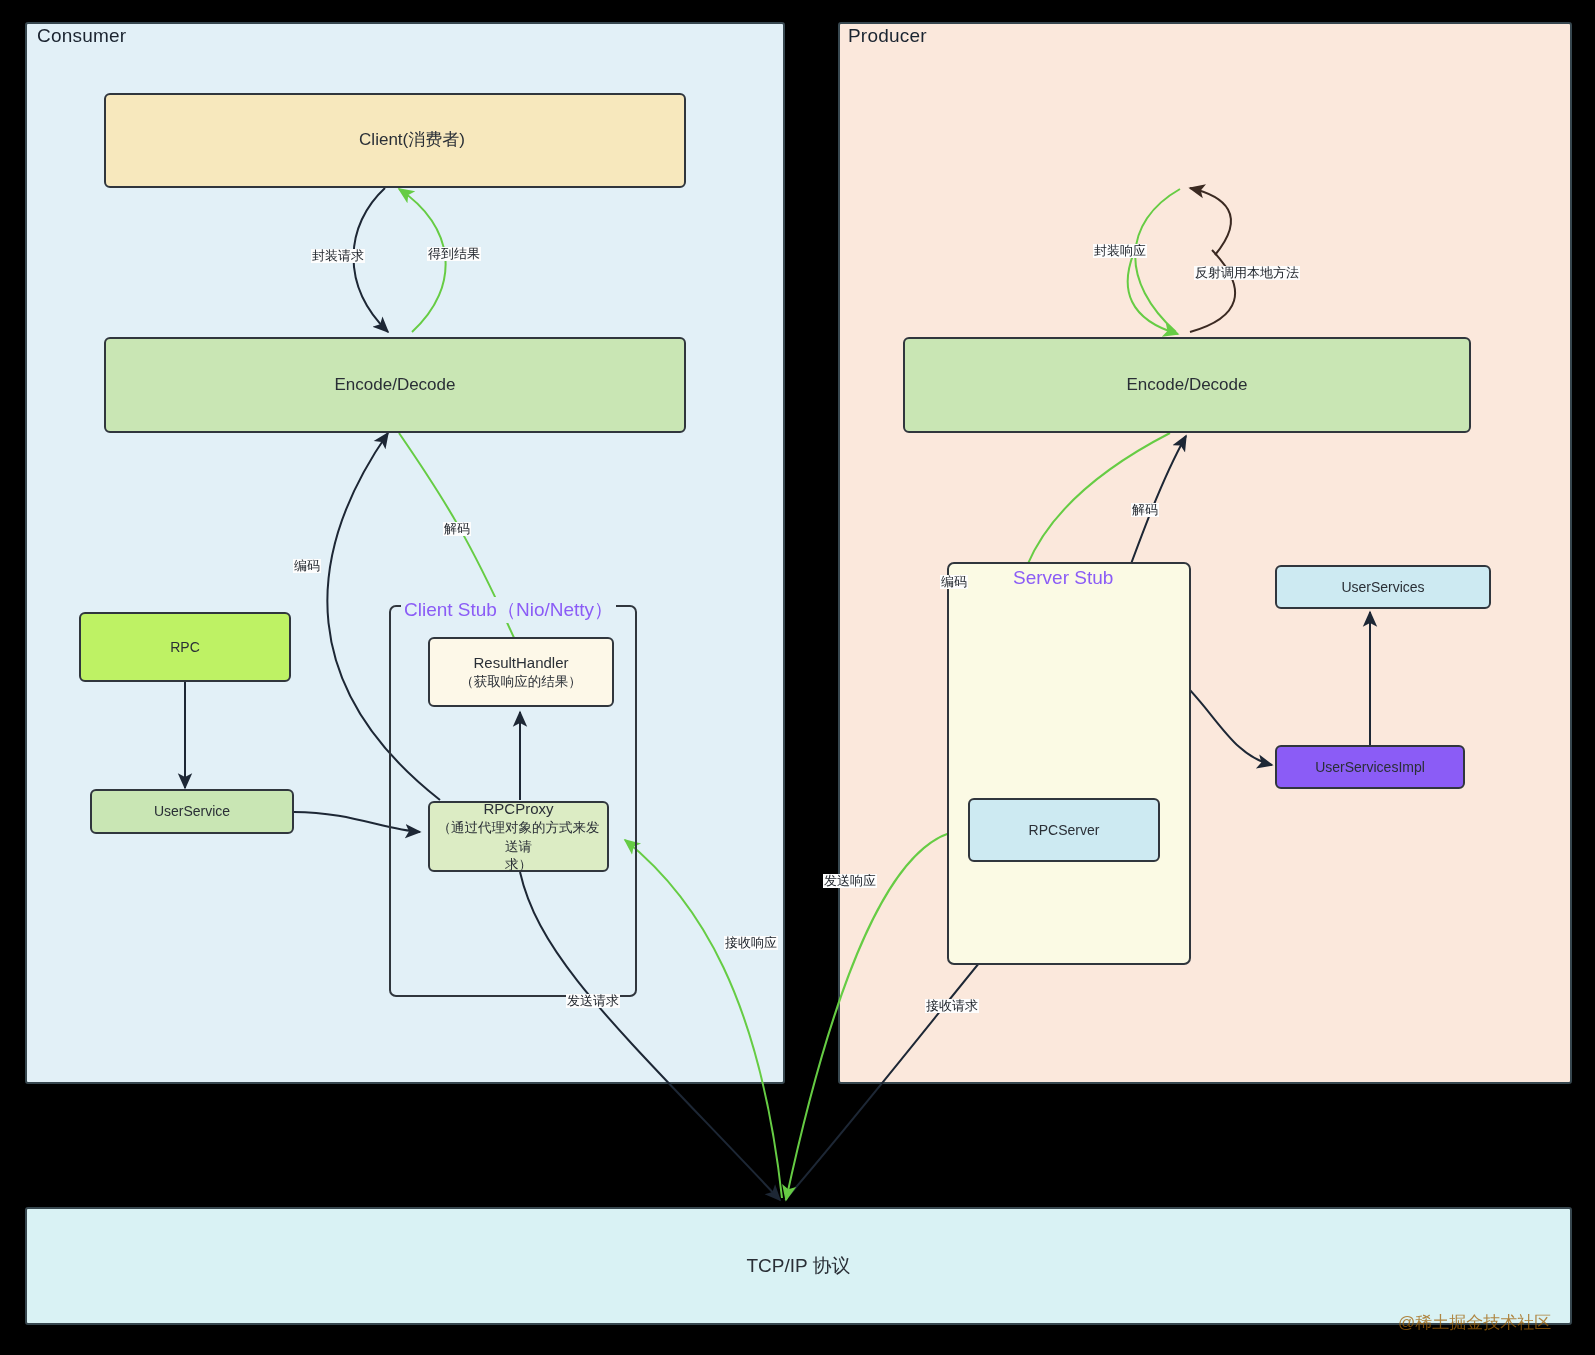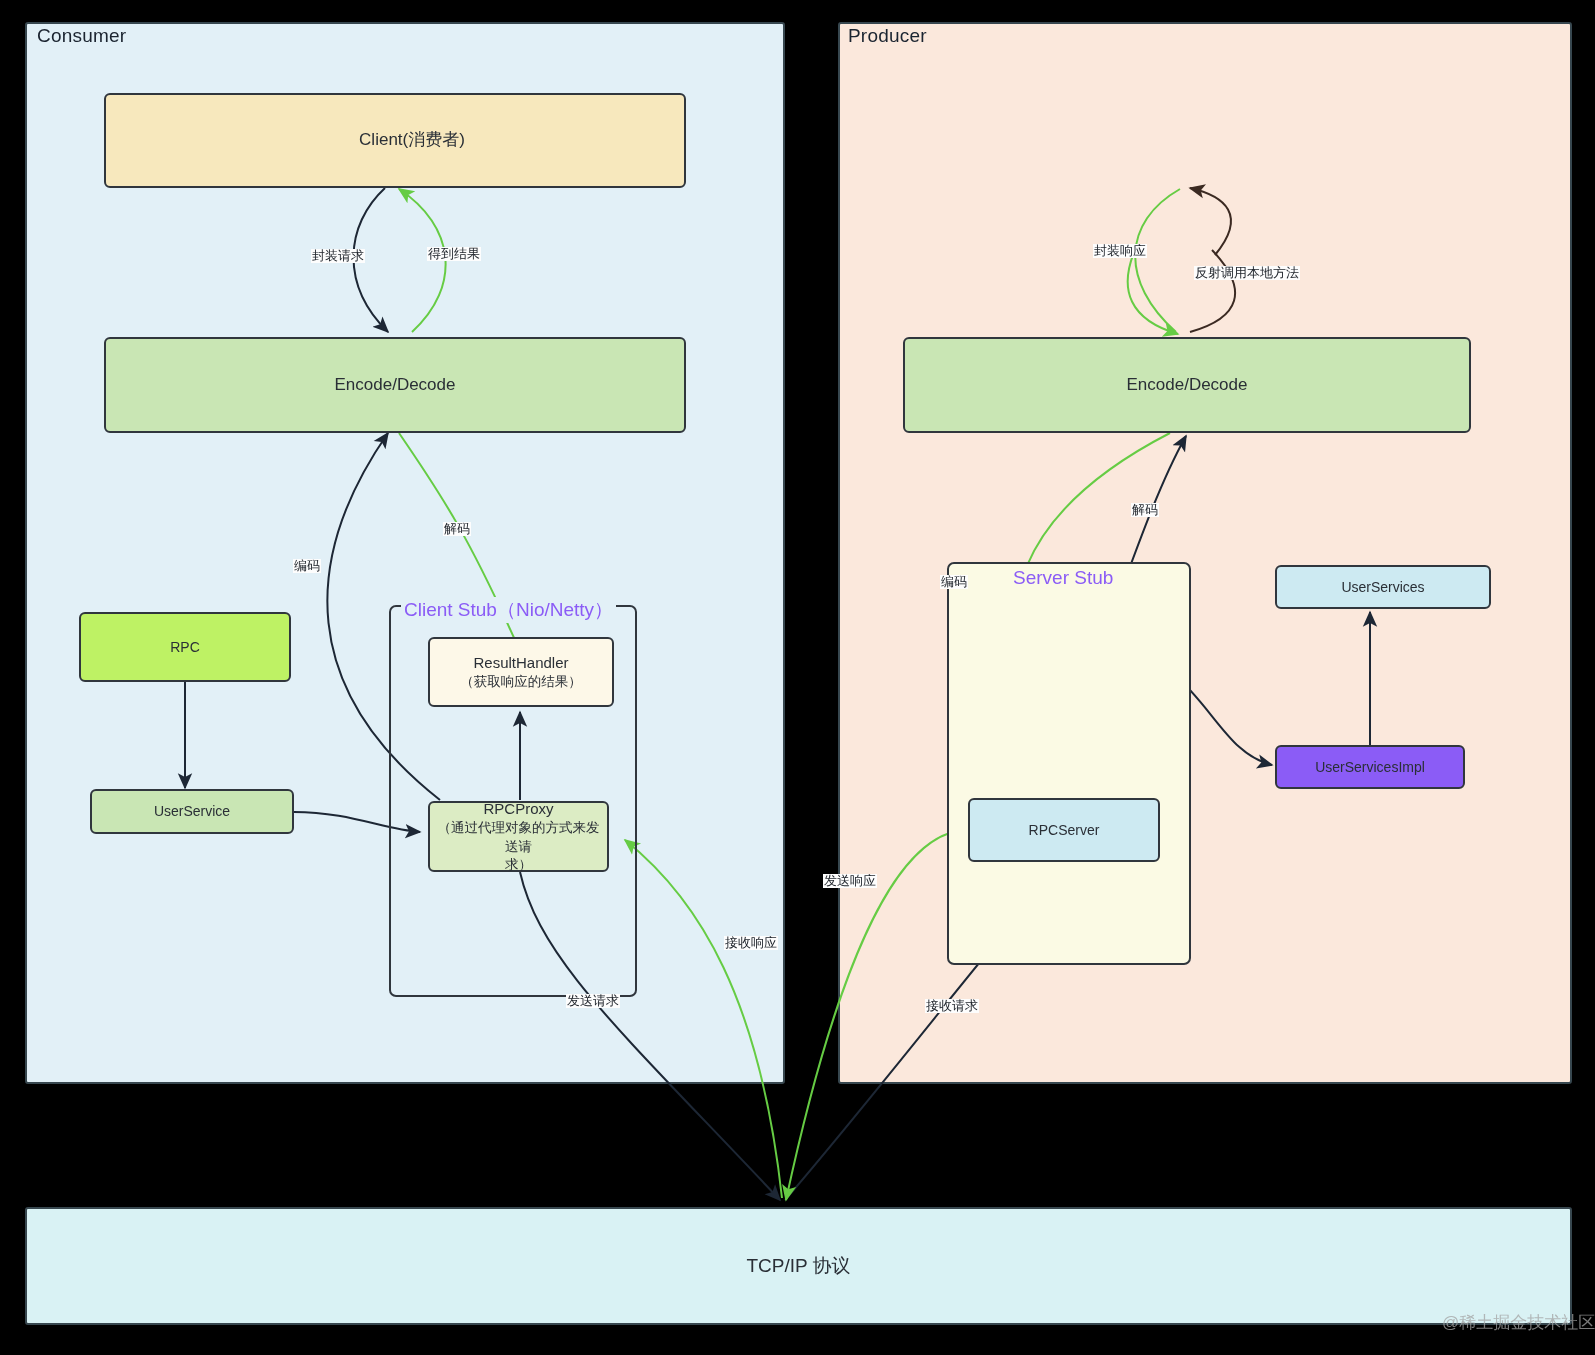--- a/index.html
+++ b/index.html
@@ -68,24 +68,23 @@
     font-size: 13px;
     color: #22272e;
     background: #fdfdfd;
     padding: 0 1px;
     white-space: nowrap;
     line-height: 1.1;
   }
   .watermark {
     position: absolute;
     font-size: 17px;
-    color: #a3a3a3;
+    color: #a16207;
     opacity: 0.75;
     white-space: nowrap;
-    margin-left: 44px;
   }
   .nodetitle { display:block; }
   .nodesub { display:block; }
 </style>
 </head>
 <body>
 
 <div id="stage">
 
   <div class="panel" style="left:25px; top:22px; width:760px; height:1062px; background:#e2f0f7;"></div>

